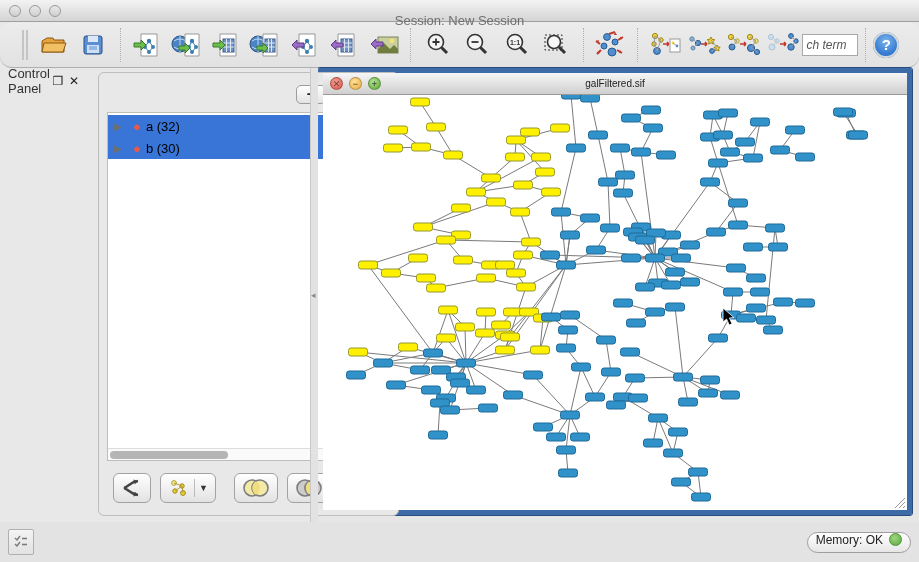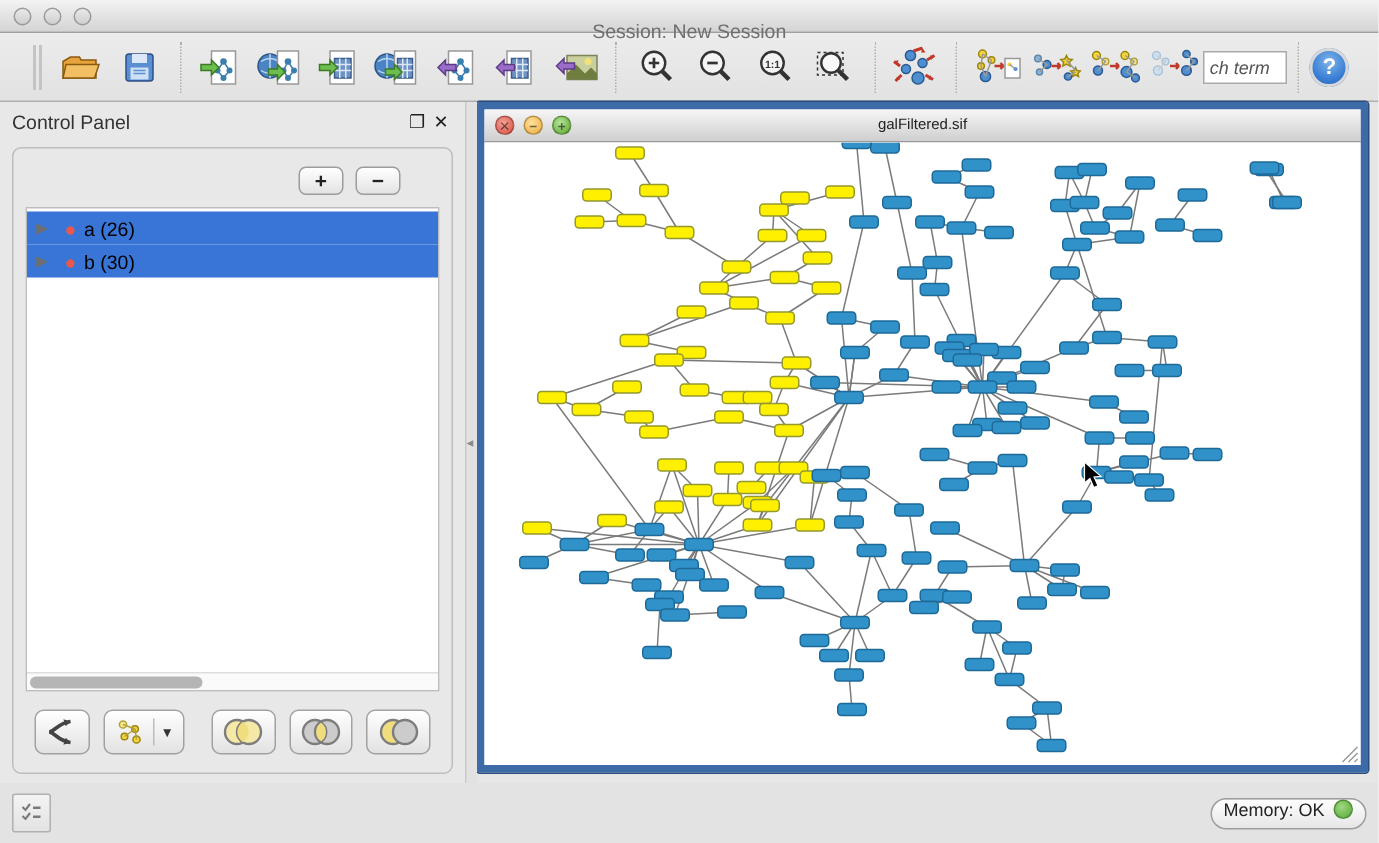--- a/index.html
+++ b/index.html
@@ -9,37 +9,37 @@
   
   .titlebar { height:22px; background:linear-gradient(#f3f3f3,#d4d4d4); border-bottom:1px solid #9f9f9f;
     display:flex; align-items:center; position:relative; }
   .traffic { display:flex; gap:8px; margin-left:9px; }
   .traffic .circ { width:12px; height:12px; border-radius:50%; border:1px solid #9a9a9a;
     background:linear-gradient(#e9e9e9,#cfcfcf); }
   .app-title { position:absolute; left:0; right:0; text-align:center; color:#6f6f6f; font-size:13px;margin-top:20px; }
 
   
   .toolbar { height:46px; background:linear-gradient(#ececec,#e2e2e2); border-bottom:1px solid #aeaeae;
-    display:flex; align-items:center; padding:0 20px; }
+    display:flex; align-items:center; padding:0 20px;border-radius:12px; }
   .tb-grip { width:6px; height:30px; border-left:2px solid #c4c4c4; border-right:2px solid #c4c4c4; margin:0 6px 0 2px; }
   .tb-sep { width:1px; height:34px; border-left:1px dotted #b0b0b0; margin:0 7px; }
   .tb-btn { width:40px; height:38px; display:flex; align-items:center; justify-content:center;
     background:transparent; border:none; cursor:default; }
   .tb-btn svg { display:block; }
   .search-box { width:56px; height:22px; border:1px solid #a9a9a9; background:#fff; font-style:italic;
     color:#555; font-size:12px; padding:0 3px; font-family:"Liberation Sans",sans-serif; }
   .help-btn { width:26px; height:26px; border-radius:50%; border:none;
     background:radial-gradient(circle at 50% 35%, #7fb4e8 0%, #3a7fd5 55%, #1f5fb0 100%);
     color:#fff; font-weight:bold; font-size:15px; box-shadow:0 0 0 2px #d8d8d8 inset; }
 
   
   .main { display:flex; height:454px; }
 
   
-  .cpanel { width:310px; background:#e8e8e8; display:flex; flex-direction:column; position:relative; }
+  .cpanel { width:310px; background:#e8e8e8; display:flex; flex-direction:row; position:relative; }
   .cp-header { height:26px; display:flex; align-items:center; padding:0 8px; }
   .cp-title { font-size:13px; color:#333; flex:1; }
   .cp-glyph { color:#222; font-size:12px; width:16px; text-align:center; font-weight:bold; }
   .cp-tabs { display:flex; justify-content:center; margin:4px 0 2px; }
   .seg { display:flex; border:1px solid #a9a9a9; border-radius:4px; overflow:hidden;
     background:linear-gradient(#ffffff,#ececec); height:21px; }
   .seg-item { padding:2px 12px; font-size:13px; color:#222; display:flex; align-items:center; gap:5px;
     border-right:1px solid #c3c3c3; background:transparent; }
   .seg-item:last-child { border-right:none; }
   .seg-item.active { background:linear-gradient(#9a9a9a,#858585); color:#fff; }
@@ -316,21 +316,21 @@
       <div class="addrem">
         <button class="pm-btn">+</button>
         <button class="pm-btn">−</button>
       </div>
 
       <div class="set-list">
         <div class="set-rows">
           <div class="set-row">
             <span class="tri">▶</span>
             <span class="dot">●</span>
-            <span>a (26)</span>
+            <span>a (32)</span>
           </div>
           <div class="set-row">
             <span class="tri">▶</span>
             <span class="dot">●</span>
             <span>b (30)</span>
           </div>
         </div>
         <div class="hscroll">
           <div class="hthumb"></div>
         </div>

